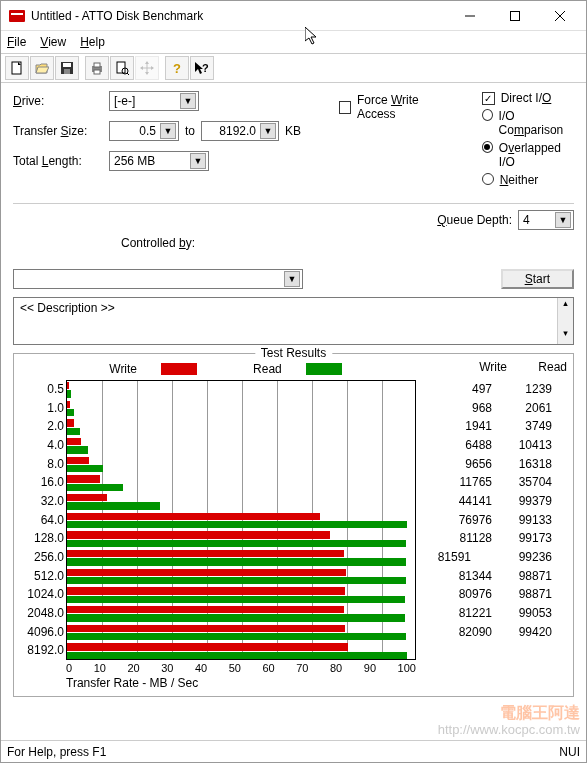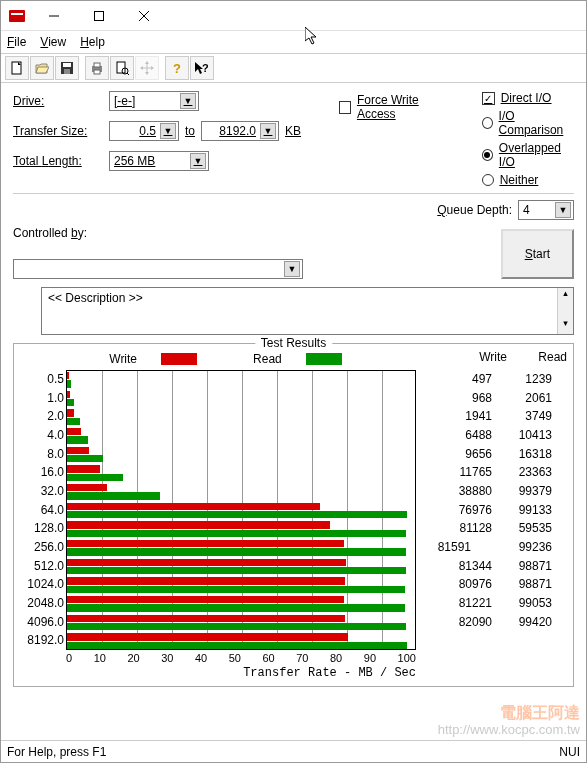--- a/index.html
+++ b/index.html
@@ -49,21 +49,21 @@
   background: #f5f5f5;
   display: flex; align-items: center; justify-content: center;
   cursor: pointer;
   font-size: 12px;
 }
 .tbtn.disabled { opacity: 0.4; cursor: default; }
 .tsep { width: 4px; }
 
 .main { padding: 8px 12px 4px 12px; }
 
-.settings { display: flex; gap: 32px; margin-bottom: 6px; text-decoration: underline; }
+.settings { display: flex; gap: 32px; margin-bottom: 16px; }
 .left-settings { display: flex; flex-direction: column; gap: 10px; }
 .row { display: flex; align-items: center; gap: 6px; }
 .label { width: 90px; }
 .label u { text-decoration: underline; }
 .dropdown {
   border: 1px solid #7a7a7a;
   background: #fff;
   height: 20px;
   padding: 0 2px 0 4px;
   display: inline-flex;
@@ -76,46 +76,45 @@
   background: #e1e1e1;
   border: 1px solid #999;
   display: flex; align-items: center; justify-content: center;
   font-size: 9px;
   margin-left: 4px;
 }
 .middle-settings { display: flex; flex-direction: column; gap: 8px; margin-left: 6px; }
 .right-settings { margin-left: auto; display: flex; flex-direction: column; gap: 4px; }
 .checkbox { display: flex; align-items: center; gap: 6px; }
 .checkbox .box { width: 13px; height: 13px; border: 1px solid #333; background: #fff; display: flex; align-items: center; justify-content: center; font-size: 10px; }
-.radio { display: flex; align-items: center; gap: 6px; }
+.radio { display: flex; gap: 6px; }
 .radio .circ { width: 12px; height: 12px; border: 1px solid #333; border-radius: 50%; background: #fff; display: flex; align-items: center; justify-content: center; }
 .radio .circ .dot { width: 6px; height: 6px; background: #000; border-radius: 50%; }
 
 .hr { border-top: 1px solid #ccc; margin: 6px 0; }
 
 .queue-row { display: flex; justify-content: flex-end; align-items: center; gap: 6px; margin-bottom: 6px; }
 
 .controlled-row { display: flex; align-items: flex-end; gap: 10px; margin-bottom: 8px; }
-.controlled-row .ctrl-left { display: flex; flex-direction: column; gap: 19px; }
+.controlled-row .ctrl-left { display: flex; flex-direction: column; gap: 19px; align-items: center; }
 .outset-btn {
   border: 2px outset #ddd;
   background: #efefef;
-  padding: 16px 22px;
+  padding: 1px 22px;
   cursor: pointer;
   font-size: 12px;
 }
 
 .desc-box {
   border: 1px solid #7a7a7a;
   background: #fff;
   height: 48px;
   padding: 3px 6px;
   position: relative;
   margin-bottom: 8px;
-  margin-left: 28px;
 }
 .desc-scroll {
   position: absolute; right: 0; top: 0; bottom: 0; width: 16px;
   background: #f0f0f0; border-left: 1px solid #ccc;
   display: flex; flex-direction: column; justify-content: space-between;
 }
 .desc-scroll .sb { height: 16px; font-size: 9px; text-align: center; }
 
 
 .results {
@@ -151,21 +150,21 @@
   position: relative;
   background: #fff;
 }
 .grid-line { position: absolute; top: 0; bottom: 0; width: 1px; background: #999; }
 .bar-row { position: absolute; left: 0; height: 18px; }
 .bar { position: absolute; height: 8px; }
 .bar.write { background: #d90000; top: 1px; }
 .bar.read { background: #009400; top: 9px; }
 
 .x-axis { display: flex; width: 350px; margin-left: 46px; justify-content: space-between; font-size: 11px; margin-top: 2px; }
-.x-axis-label { text-align: right; margin-left: 46px; width: 350px; font-size: 12px; margin-top: 2px; font-family: Liberation Mono, monospace; }
+.x-axis-label { text-align: left; margin-left: 46px; width: 350px; font-size: 12px; margin-top: 2px; }
 
 .data-table { margin-left: 6px; }
 .data-table .th { display: flex; justify-content: flex-end; gap: 10px; font-size: 12px; }
 .data-table .th div { width: 50px; text-align: right; }
 .data-table .tr { display: flex; justify-content: flex-end; gap: 10px; height: 20px; line-height: 20px; font-size: 12px; }
 .data-table .tr div { width: 50px; text-align: right; }
 
 .statusbar {
   position: absolute;
   bottom: 0; left: 0; right: 0;
@@ -200,20 +199,21 @@
 </head>
 <body>
 
 <div class="titlebar">
   <span class="titlebar-icon">
     <svg width="16" height="16">
         <rect width="16" height="12" y="2" fill="#c00" rx="1"></rect>
         <rect x="2" y="5" width="12" height="2" fill="#fff"></rect>
       </svg>
   </span>
+  <span class="titlebar-title">Untitled - ATTO Disk Benchmark</span>
   <div class="win-controls">
     <div class="win-btn">
         <svg width="10" height="10">
           <line x1="0" y1="5" x2="10" y2="5" stroke="#000"></line>
         </svg>
       </div>
     <div class="win-btn">
         <svg width="10" height="10">
           <rect x="0.5" y="0.5" width="9" height="9" fill="none" stroke="#000"></rect>
         </svg>
@@ -514,33 +514,33 @@
           <div class="tr" style="height: 18.6667px; line-height: 18.6667px;">
             <div>6488</div>
             <div>10413</div>
           </div>
           <div class="tr" style="height: 18.6667px; line-height: 18.6667px;">
             <div>9656</div>
             <div>16318</div>
           </div>
           <div class="tr" style="height: 18.6667px; line-height: 18.6667px;">
             <div>11765</div>
-            <div>23363</div>
-          </div>
-          <div class="tr" style="height: 18.6667px; line-height: 18.6667px;">
-            <div>38880</div>
+            <div>35704</div>
+          </div>
+          <div class="tr" style="height: 18.6667px; line-height: 18.6667px;">
+            <div>44141</div>
             <div>99379</div>
           </div>
           <div class="tr" style="height: 18.6667px; line-height: 18.6667px;">
             <div>76976</div>
             <div>99133</div>
           </div>
           <div class="tr" style="height: 18.6667px; line-height: 18.6667px;">
             <div>81128</div>
-            <div>59535</div>
+            <div>99173</div>
           </div>
           <div class="tr" style="height: 18.6667px; line-height: 18.6667px; gap: 32px;">
             <div>81591</div>
             <div>99236</div>
           </div>
           <div class="tr" style="height: 18.6667px; line-height: 18.6667px;">
             <div>81344</div>
             <div>98871</div>
           </div>
           <div class="tr" style="height: 18.6667px; line-height: 18.6667px;">

